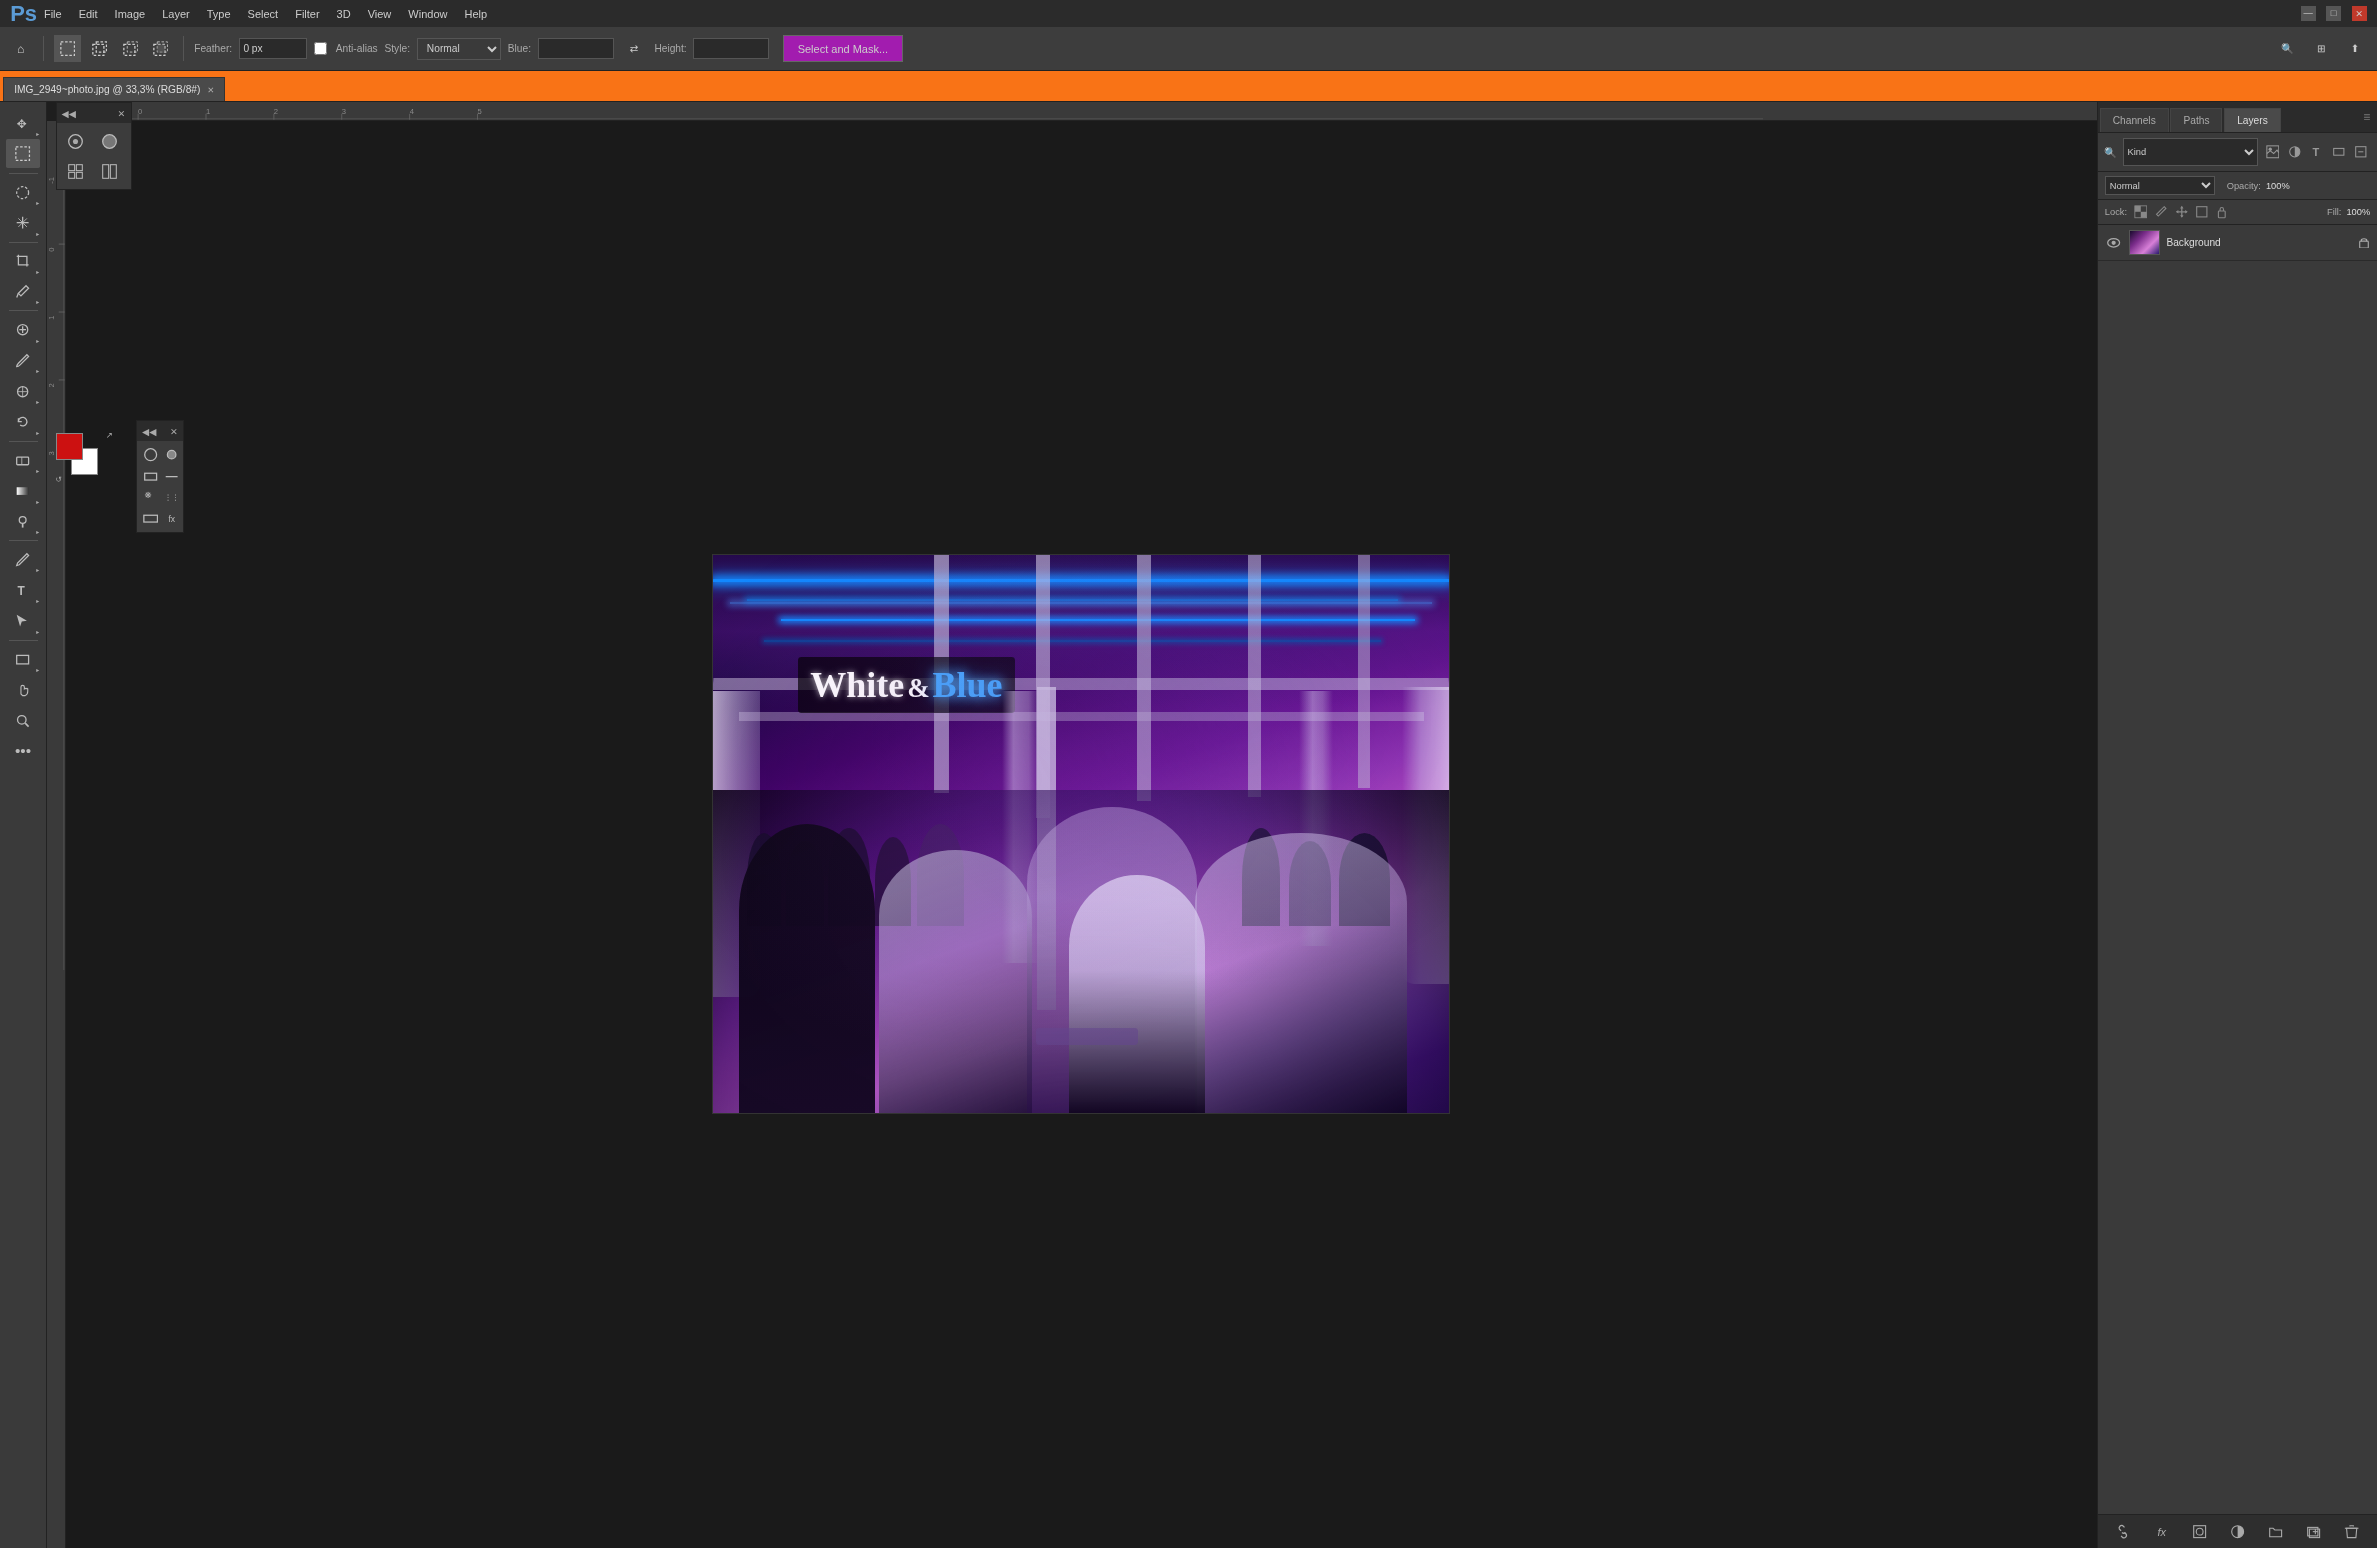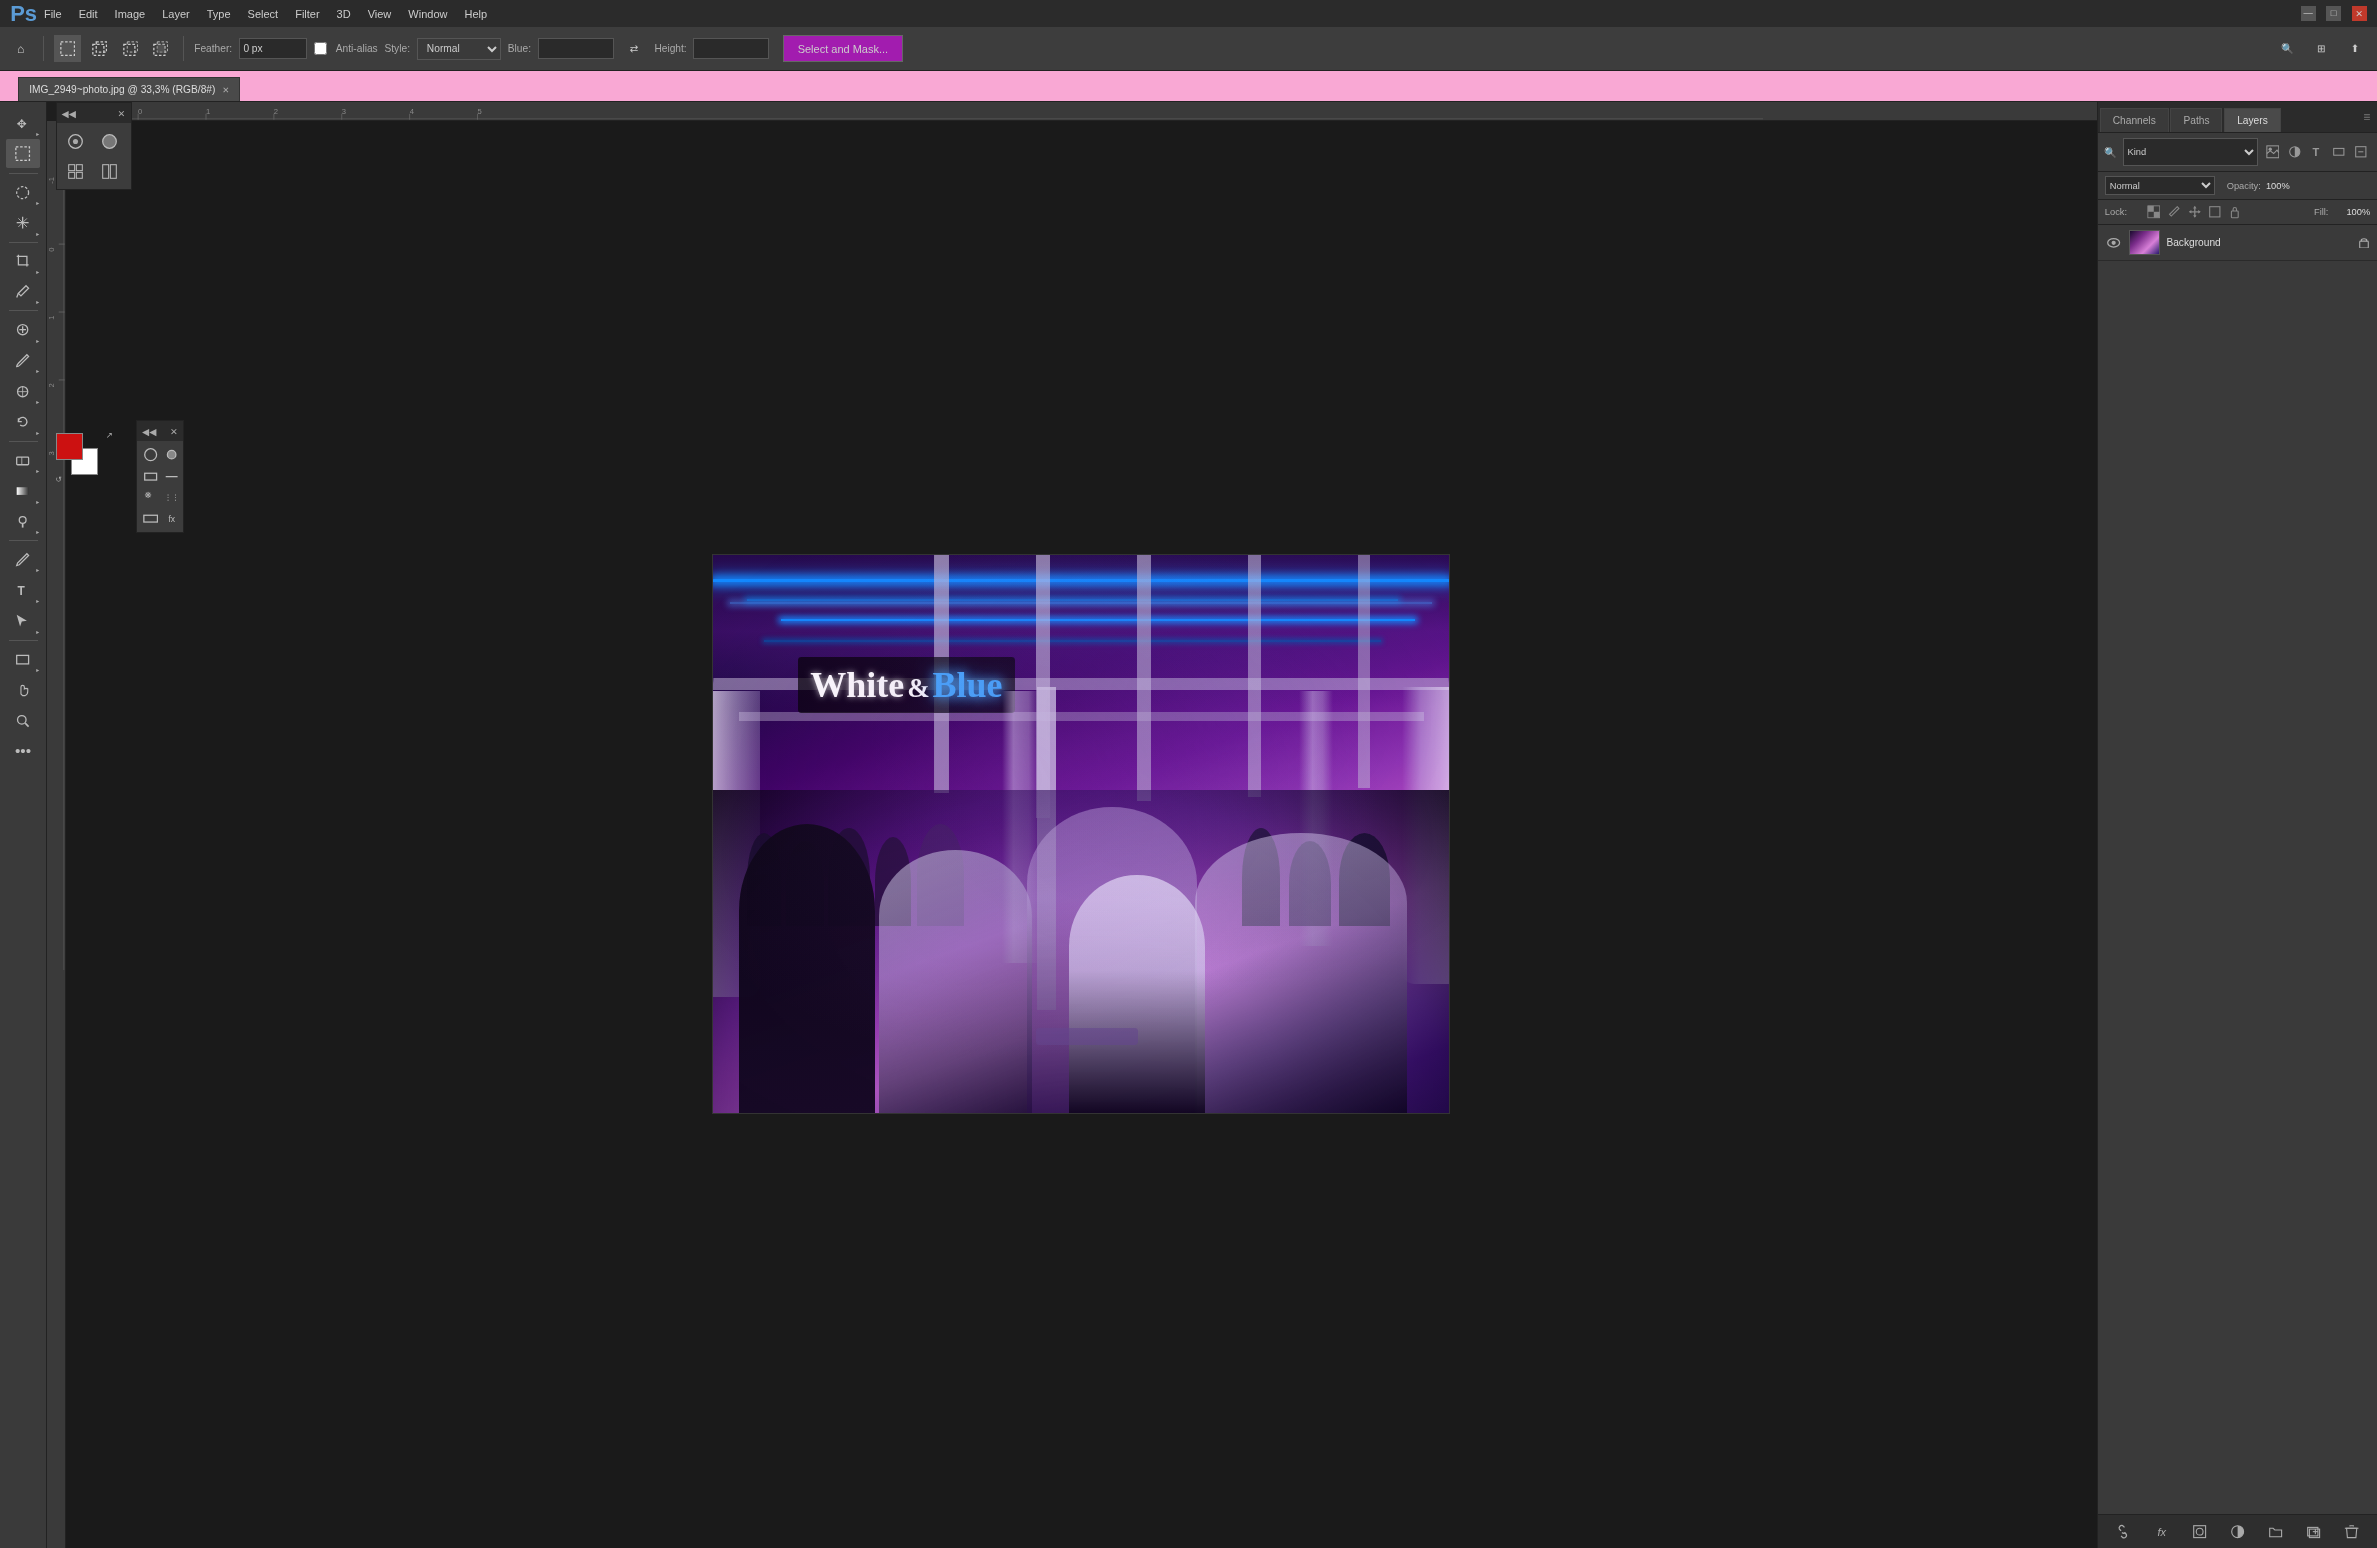--- a/index.html
+++ b/index.html
@@ -25,22 +25,22 @@
     .opt-separator { width: 0.8px; height: 25.5px; background: #555; margin: 0 3.4px; }
     .opt-label { color: #aaa; font-size: 10.2px; }
     .opt-input { background: #2a2a2a; border: 0.8px solid #555; color: #ccc; font-size: 10.2px; width: 59px; height: 20.4px; padding: 0 3.4px; }
     .opt-checkbox-label { display: flex; align-items: center; gap: 9px; color: #aaa; font-size: 10.2px; }
     .opt-select { background: #3a3a3a; border: 0.8px solid #555; color: #ccc; font-size: 10.2px; height: 22px; padding: 0 5.1px; }
     .select-mask-btn { background: #a21caf; border: 0.8px solid #666; color: #ccc; font-size: 11px; height: 27px; padding: 0 13.6px; cursor: pointer; margin-left: 6.8px; }
     .opt-icon-btn { width: 27px; height: 27px; display: flex; align-items: center; justify-content: center; color: #ccc; cursor: pointer; }
 
     
     #tab-bar {
-      width: 100%; height: 31px; background: #f9a8d4;
-      display: flex; align-items: flex-end; padding-left: 18px;
+      width: 100%; height: 31px; background: #f97316;
+      display: flex; align-items: flex-end; padding-left: 3px;
       border-bottom: 0.8px solid #222;
     }
     .doc-tab {
       background: #4a4a4a; border: 0.8px solid #333; border-bottom: none;
       height: 24px; padding: 0 10.2px; display: flex; align-items: center; gap: 6.8px;
       font-size: 10.2px; color: #ddd; cursor: pointer;
     }
     .doc-tab .close-tab { font-size: 8.5px; color: #aaa; cursor: pointer; }
 
     
@@ -153,21 +153,21 @@
 
     #blend-bar {
       display: flex; align-items: center; padding: 4.2px 6.8px; gap: 5.1px;
       border-bottom: 0.8px solid #222;
     }
     .blend-select { width: 110px; background: #2a2a2a; border: 0.8px solid #555; color: #ccc; font-size: 9.3px; height: 18.7px; }
     .opacity-label { color: #aaa; font-size: 9.3px; margin-left: 6.8px; }
     .opacity-value { color: #ddd; font-size: 9.3px; }
 
     #lock-bar {
-      display: flex; align-items: center; padding: 3.4px 6.8px; gap: 18px;
+      display: flex; align-items: center; padding: 3.4px 6.8px; gap: 5px;
       border-bottom: 0.8px solid #222;
     }
     .lock-label { color: #aaa; font-size: 9.3px; }
     .lock-icons { display: flex; gap: 3.4px; }
     .lock-icon { width: 17px; height: 17px; display: flex; align-items: center; justify-content: center; font-size: 9.3px; color: #888; cursor: pointer; }
     .fill-label { color: #aaa; font-size: 9.3px; margin-left: auto; }
     .fill-value { color: #ddd; font-size: 9.3px; }
 
     #layers-list { flex: 1; overflow-y: auto; }
     .layer-item {

